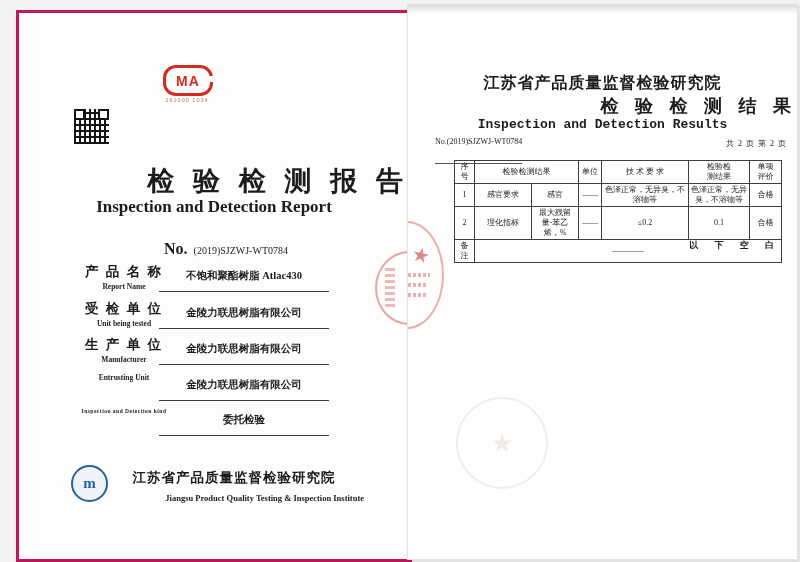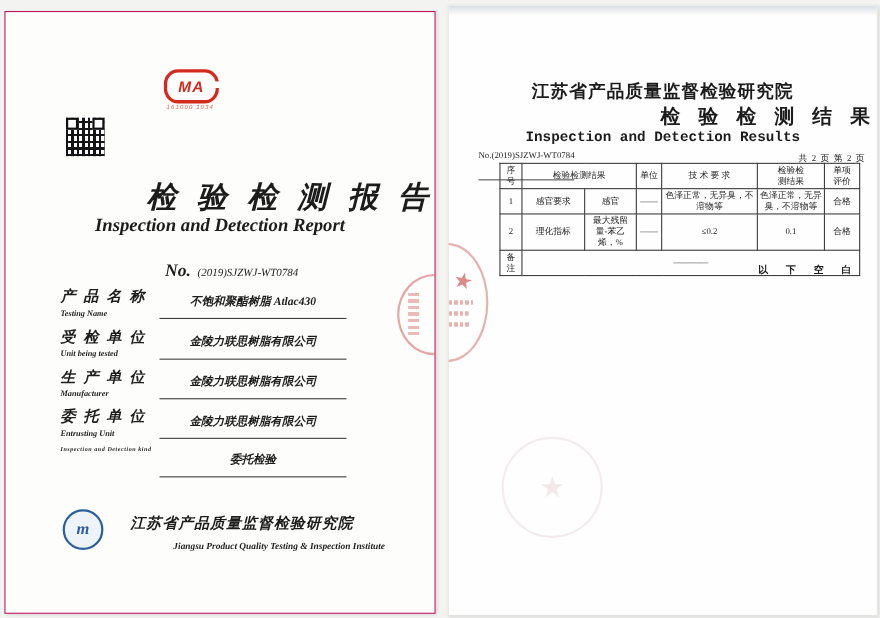--- a/index.html
+++ b/index.html
@@ -1,19 +1,19 @@
 <!DOCTYPE html>
 <html><head>
 <meta charset="utf-8">
 <style>
   html,body{margin:0;padding:0;background:#ececec;}
   .canvas{position:relative;width:800px;height:562px;background:#f3f3f2;overflow:hidden;
           font-family:"Liberation Serif","DejaVu Serif",serif;color:#1c1c1c;}
   .page{position:absolute;background:#fdfdfc;box-shadow:1px 1px 3px rgba(0,0,0,.12);overflow:hidden;}
-  #left-page{left:4px;top:10px;width:390px;height:546px;border:1px solid #be185d;font-style:italic;}
+  #left-page{left:16px;top:10px;width:390px;height:546px;border:3px solid #be185d;}
   #right-page{left:407px;top:4px;width:389px;height:554px;background:#fefefe;border:1px solid #e4e4e2;}
   #right-page .topband{position:absolute;left:0;top:0;width:100%;height:9px;
           background:linear-gradient(#d9dde2,rgba(255,255,255,0));}
 
   
   .cma{position:absolute;left:144px;top:52px;width:44px;height:25px;border:3px solid #d42a1e;
        border-radius:13px;display:flex;align-items:center;justify-content:center;}
   .cma:after{content:"";position:absolute;right:-5px;top:8px;width:7px;height:6px;background:#fdfdfc;}
   .cma span{color:#d42a1e;font-weight:bold;font-size:14px;letter-spacing:1px;
        font-family:"Liberation Sans",sans-serif;}
@@ -25,21 +25,21 @@
         repeating-linear-gradient(0deg,#151515 0 2px,rgba(250,250,250,.9) 2px 6px);}
   .qr:before,.qr:after{content:"";position:absolute;width:7px;height:7px;border:2px solid #111;background:#fff;}
   .qr:before{left:0;top:0;} .qr:after{right:0;top:0;}
   .ltitle-cn{position:absolute;left:0;top:150px;width:100%;text-align:right;
       font-size:27px;font-weight:bold;letter-spacing:6px;}
   .ltitle-en{position:absolute;left:0;top:184px;width:100%;text-align:center;
       font-size:17px;font-weight:bold;}
   .no-line{position:absolute;left:145px;top:227px;font-size:10px;}
   .no-line b{font-size:16px;margin-right:6px;}
   .field{position:absolute;left:0;width:100%;height:34px;}
-  .flabel{position:absolute;left:50px;width:110px;}
+  .flabel{position:absolute;left:50px;width:110px;text-align:center;}
   .flabel .cn{font-size:13.5px;font-weight:bold;letter-spacing:2px;white-space:nowrap;}
   .flabel .en{font-size:7.5px;font-weight:bold;margin-top:1px;white-space:nowrap;}
   .flabel .en.tiny{font-size:5.5px;letter-spacing:.5px;}
   .fvalue{position:absolute;left:140px;top:6px;width:170px;text-align:center;
       border-bottom:1px solid #3c3c3c;padding-bottom:8px;font-size:10.5px;font-weight:bold;white-space:nowrap;}
   .lfooter-logo{position:absolute;left:52px;top:452px;width:33px;height:33px;border-radius:50%;
       border:2.5px solid #2a5f9e;background:#eef3f9;display:flex;align-items:center;justify-content:center;
       color:#2a5f9e;font-weight:bold;font-size:15px;font-family:"Liberation Serif",serif;}
   .lfooter-cn{position:absolute;left:100px;top:456px;width:230px;text-align:center;
       font-size:13.5px;font-weight:bold;letter-spacing:1px;}
@@ -52,21 +52,21 @@
 
   
   .rorg{position:absolute;left:0;top:68px;width:100%;text-align:center;
       font-size:16px;font-weight:bold;letter-spacing:1px;}
   .rtitle{position:absolute;left:0;top:89px;width:100%;text-align:right;
       font-size:18px;font-weight:bold;letter-spacing:6px;}
   .rtitle-en{position:absolute;left:0;top:112px;width:100%;text-align:center;
       font-size:13px;font-weight:bold;font-family:"Liberation Mono","DejaVu Sans Mono",monospace;}
   .rno{position:absolute;left:27px;top:132px;font-size:8px;border-bottom:1px solid #555;padding-bottom:17px;}
   .rpage-info{position:absolute;right:10px;top:133px;font-size:8px;letter-spacing:1px;}
-  table.res{position:absolute;left:46px;top:143px;width:327px;border-collapse:collapse;table-layout:fixed;}
+  table.res{position:absolute;left:46px;top:155px;width:327px;border-collapse:collapse;table-layout:fixed;}
   table.res td{border:1px solid #3e3e3e;text-align:center;vertical-align:middle;
       font-size:8px;line-height:1.25;padding:1px 2px;overflow:hidden;}
   table.res .hdr td{height:19px;}
   .wrapnarrow{display:inline-block;width:28px;}
   .wrapnarrow2{display:inline-block;width:18px;}
   .below-blank{position:absolute;left:46px;top:234px;width:327px;text-align:right;
       font-size:9px;letter-spacing:7px;font-weight:bold;}
   .faint-stamp{position:absolute;left:48px;top:392px;width:88px;height:88px;border-radius:50%;
       border:2px solid rgba(165,110,105,.12);display:flex;align-items:center;justify-content:center;}
   .faint-stamp span{color:rgba(165,110,105,.14);font-size:26px;}
@@ -95,21 +95,21 @@
     <div class="ltitle-cn">检 验 检 测 报 告</div>
     <div class="ltitle-en">Inspection and Detection Report</div>
 
     <div class="no-line">
       <b>No.</b><span>(2019)SJZWJ-WT0784</span>
     </div>
 
     <div class="field" style="top:250px">
       <div class="flabel">
         <div class="cn">产 品 名 称</div>
-        <div class="en">Testing  Name</div>
+        <div class="en">Report  Name</div>
       </div>
       <div class="fvalue">不饱和聚酯树脂 Atlac430</div>
     </div>
 
     <div class="field" style="top:287px">
       <div class="flabel">
         <div class="cn">受 检 单 位</div>
         <div class="en">Unit  being  tested</div>
       </div>
       <div class="fvalue">金陵力联思树脂有限公司</div>
@@ -118,21 +118,20 @@
     <div class="field" style="top:323px">
       <div class="flabel">
         <div class="cn">生 产 单 位</div>
         <div class="en">Manufacturer</div>
       </div>
       <div class="fvalue">金陵力联思树脂有限公司</div>
     </div>
 
     <div class="field" style="top:359px">
       <div class="flabel">
-        <div class="cn">委 托 单 位</div>
         <div class="en">Entrusting  Unit</div>
       </div>
       <div class="fvalue">金陵力联思树脂有限公司</div>
     </div>
 
     <div class="field" style="top:394px">
       <div class="flabel">
         <div class="en tiny">Inspection and Detection kind</div>
       </div>
       <div class="fvalue">委托检验</div>

